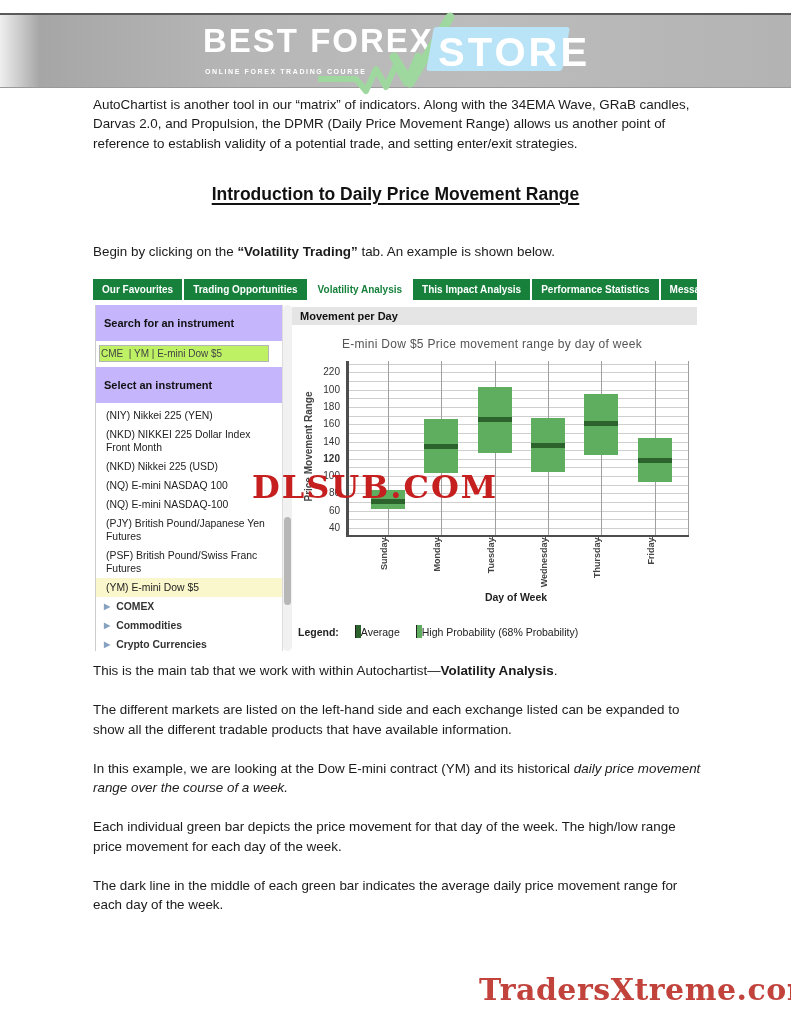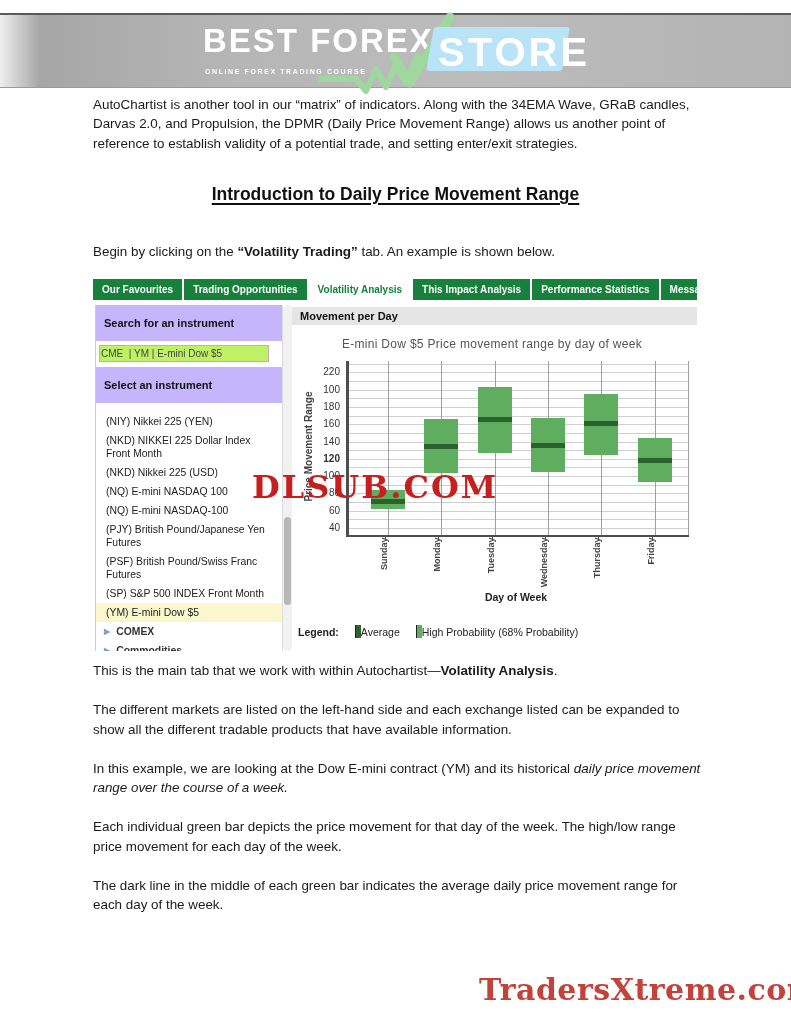--- a/index.html
+++ b/index.html
@@ -39,21 +39,21 @@
   .tabbar{position:absolute;left:0;top:0;width:604px;height:21px;display:flex;overflow:hidden;}
   .tab{flex:0 0 auto;background:var(--tab-green,#17813c);color:#fff;font-size:10px;font-weight:bold;
     line-height:21px;padding:0 9px;margin-right:2px;white-space:nowrap;cursor:default;}
   .tab.active{background:#fff;color:var(--tab-green,#17813c);}
 
   .sidebar{position:absolute;left:2px;top:26px;width:186px;height:346px;background:#fff;
     border-left:1px solid #ccc;border-right:1px solid #ddd;border-bottom:1px solid #ccc;}
   .sb-header{background:#c4b5fd;font-size:11px;font-weight:bold;color:#111;padding:12px 8px;}
   .sb-input{display:block;width:166px;margin:4px 3px 5px;border:1px solid #b5b5b5;font-size:10px;
     padding:2px 1px;color:#444;font-family:"Liberation Sans",sans-serif;background:#bef264;}
-  .sb-list{padding-top:9px;}
+  .sb-list{padding-top:3px;}
   .sb-item{font-size:10.4px;color:#222;padding:3px 8px 3px 10px;line-height:1.25;}
   .sb-item.sel{background:var(--highlight-yellow,#fbf7cd);}
   .sb-cat{font-size:10.4px;font-weight:bold;color:#333;padding:4px 6px 4px 8px;display:flex;
     align-items:center;}
   .cat-arrow{color:#87a1c1;font-size:8px;margin-right:6px;line-height:1;}
   .sb-scroll{position:absolute;left:190px;top:26px;width:9px;height:346px;background:#f1f1f1;
     border-radius:5px;}
   .sb-thumb{position:absolute;left:1px;top:212px;width:7px;height:88px;background:#b7b7b7;
     border-radius:4px;}
 
@@ -133,21 +133,20 @@
       <input class="sb-input" readonly="" value="CME  | YM | E-mini Dow $5" style="">
       <div class="sb-header">Select an instrument</div>
       <div class="sb-list" id="sb-list">
           <div class="sb-item">(NIY) Nikkei 225 (YEN)</div>
           <div class="sb-item">(NKD) NIKKEI 225 Dollar Index Front Month</div>
           <div class="sb-item">(NKD) Nikkei 225 (USD)</div>
           <div class="sb-item">(NQ) E-mini NASDAQ 100</div>
           <div class="sb-item">(NQ) E-mini NASDAQ-100</div>
           <div class="sb-item">(PJY) British Pound/Japanese Yen Futures</div>
           <div class="sb-item">(PSF) British Pound/Swiss Franc Futures</div>
-          <div class="sb-item">(SP) S&amp;P 500 INDEX Front Month</div>
           <div class="sb-item sel">(YM) E-mini Dow $5</div>
           <div class="sb-cat">
             <span class="cat-arrow">▶</span>
             <span>COMEX</span>
           </div>
           <div class="sb-cat">
             <span class="cat-arrow">▶</span>
             <span>Commodities</span>
           </div>
           <div class="sb-cat">

